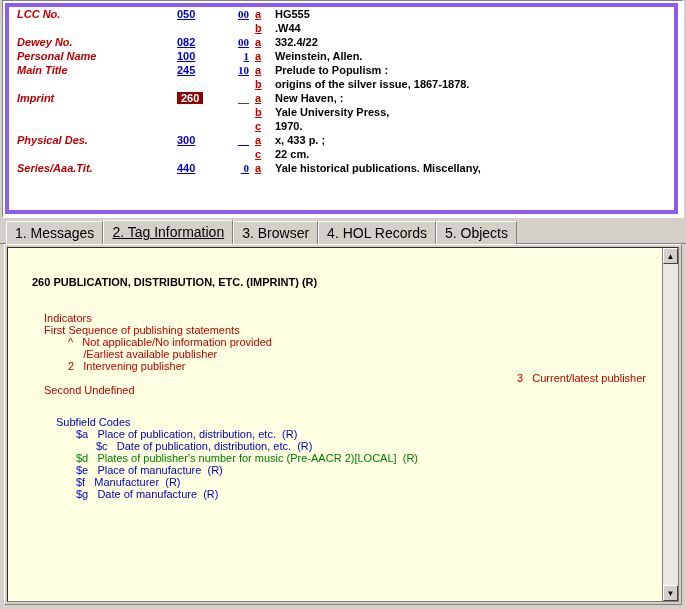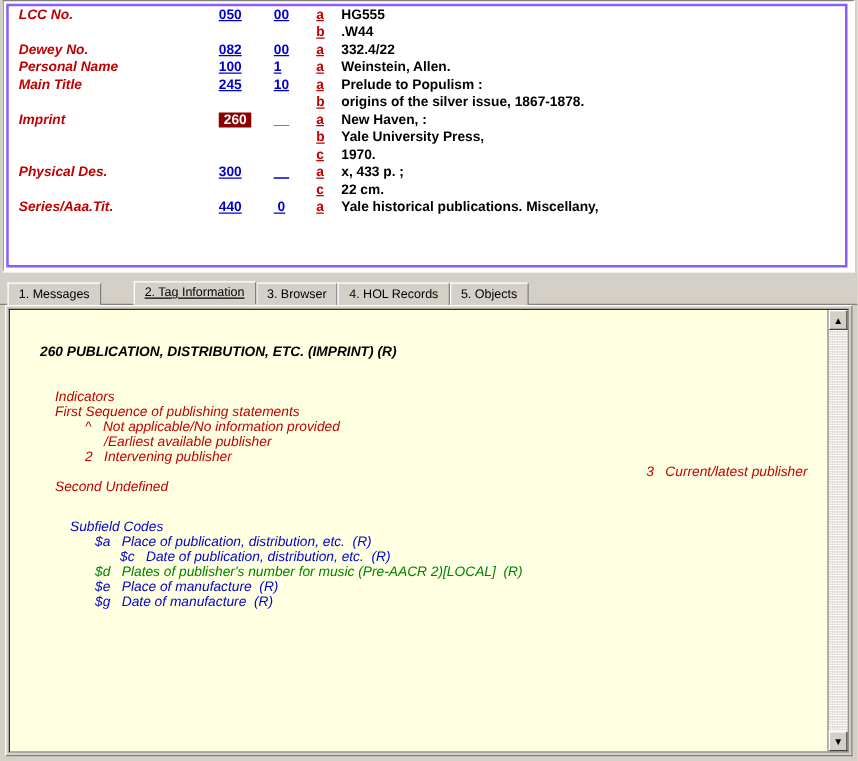--- a/index.html
+++ b/index.html
@@ -1,41 +1,41 @@
 <!DOCTYPE html>
 <html><head>
 <meta charset="utf-8">
 <style>
   * { box-sizing: border-box; margin: 0; padding: 0; }
   body { font-family: Verdana, Arial, sans-serif; font-size: 11px; background: #d4d0c8; }
   .outer { width: 686px; height: 609px; background: #d4d0c8; display: flex; flex-direction: column; }
   .top-panel { height: 220px; background: #fff; border: 2px solid #d4d0c8; border-top: none; position: relative; overflow: hidden; }
   .top-inner { border: 1px solid #808080; border-right: 2px solid #fff; border-bottom: 2px solid #fff; height: 100%; padding: 2px 4px 2px 2px; }
-  .record-area { border: 2px solid #8b5cf6; height: 100%; background: #fff; overflow: hidden; padding: 0 8px; }
+  .record-area { border: 4px solid #8b5cf6; height: 100%; background: #fff; overflow: hidden; padding: 0 8px; }
   .record-grid { display: table; width: 100%; }
   .rec-row { display: table-row; }
   .rec-cell { display: table-cell; padding: 1px 0; vertical-align: top; }
   .label-col { color: #c00000; font-weight: bold; font-style: italic; width: 160px; white-space: nowrap; }
   .tag-col { width: 44px; text-align: left; padding-right: 4px; }
-  .ind-col { width: 34px; text-align: left; padding-right: 6px; }
+  .ind-col { width: 34px; text-align: right; padding-right: 6px; font-family: Liberation Serif, serif; }
   .sub-col { width: 20px; text-align: left; }
   .val-col { font-weight: bold; }
   .link { color: #0000cc; text-decoration: underline; font-weight: bold; cursor: pointer; }
   .sub-link { color: #c00000; text-decoration: underline; font-weight: bold; cursor: pointer; }
   .val { color: #000; font-weight: bold; }
   .sel-tag { background: #8b0000; color: #fff; font-weight: bold; padding: 0 4px; }
 
   .tab-strip { height: 24px; background: #d4d0c8; display: flex; align-items: flex-end; padding-left: 6px; border-bottom: 1px solid #808080; }
-  .tab { background: #d4d0c8; border: 1px solid #fff; border-right: 1px solid #808080; border-bottom: none; padding: 3px 8px; font-size: 10px; cursor: pointer; margin-right: 0; position: relative; top: 1px; }
-  .tab.active { border-bottom: 1px solid #d4d0c8; background: #d4d0c8; z-index: 2; text-decoration: underline; margin-left: 26px; }
+  .tab { background: #d4d0c8; border: 1px solid #fff; border-right: 1px solid #808080; border-bottom: none; padding: 3px 8px; font-size: 14px; cursor: pointer; margin-right: 0; position: relative; top: 1px; }
+  .tab.active { border-bottom: 1px solid #d4d0c8; background: #d4d0c8; z-index: 2; text-decoration: underline; }
 
   .bottom-panel { flex: 1; background: #d4d0c8; padding: 0 4px 4px 4px; display: flex; flex-direction: column; }
   .info-wrapper { flex: 1; border: 1px solid #808080; border-top: 1px solid #fff; border-left: 1px solid #fff; background: #d4d0c8; padding: 2px; display: flex; }
   .info-scroll { flex: 1; background: #d4d0c8; border: 1px inset #808080; display: flex; }
-  .info-content { flex: 1; background: #ffffe1; padding: 28px 16px 8px 24px; font-size: 11px; overflow: hidden; font-style: italic; }
+  .info-content { flex: 1; background: #ffffe1; padding: 28px 16px 8px 24px; font-size: 11px; overflow: hidden; }
   .scrollbar { width: 16px; background: #d4d0c8; display: flex; flex-direction: column; border-left: 1px solid #808080; }
   .sb-btn { height: 16px; background: #d4d0c8; border: 1px solid #fff; border-right-color: #404040; border-bottom-color: #404040; display: flex; align-items: center; justify-content: center; font-size: 8px; cursor: pointer; }
   .sb-track { flex: 1; background: repeating-conic-gradient(#d4d0c8 0% 25%, #fff 0% 50%) 0/2px 2px; }
 
   .hdr { color: #000; font-weight: bold; margin-bottom: 24px; }
   .ind-block { margin-left: 12px; margin-bottom: 20px; }
   .red { color: #c00000; }
   .ind-line { margin-left: 0; }
   .ind-sub { margin-left: 24px; }
   .sf-block { margin-left: 24px; }
@@ -165,20 +165,21 @@
               </div>
             <div class="red ind-line">Second  Undefined</div>
           </div>
           <div class="sf-block">
             <div class="blue">Subfield Codes</div>
             <div id="sf-items">
                 <div class="blue sf-line" style="white-space: pre;">$a   Place of publication, distribution, etc.  (R)</div>
                 <div class="blue sf-line" style="white-space: pre; padding-left: 20px;">$c   Date of publication, distribution, etc.  (R)</div>
                 <div class="green sf-line" style="white-space: pre;">$d   Plates of publisher's number for music (Pre-AACR 2)[LOCAL]  (R)</div>
                 <div class="blue sf-line" style="white-space: pre;">$e   Place of manufacture  (R)</div>
+                <div class="blue sf-line" style="white-space: pre;">$f   Manufacturer  (R)</div>
                 <div class="blue sf-line" style="white-space: pre;">$g   Date of manufacture  (R)</div>
               </div>
           </div>
         </div>
         <div class="scrollbar">
           <div class="sb-btn">▲</div>
           <div class="sb-track"></div>
           <div class="sb-btn">▼</div>
         </div>
       </div>

